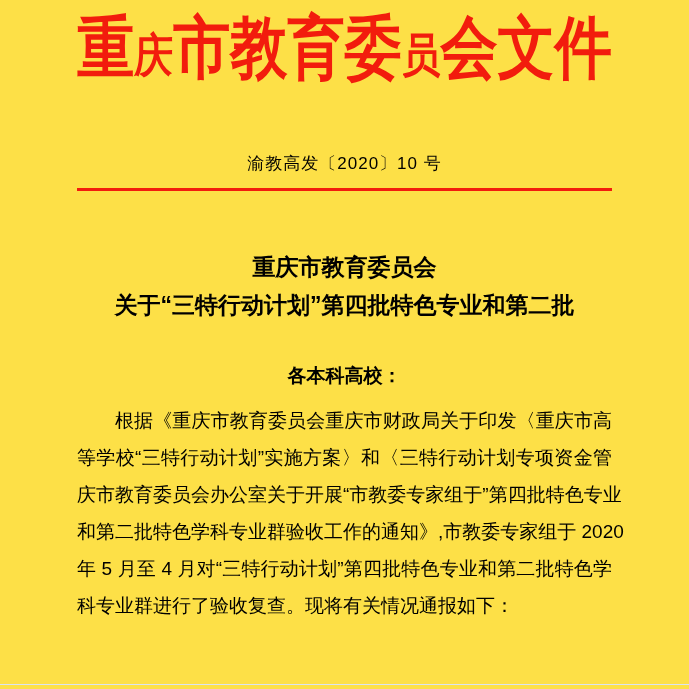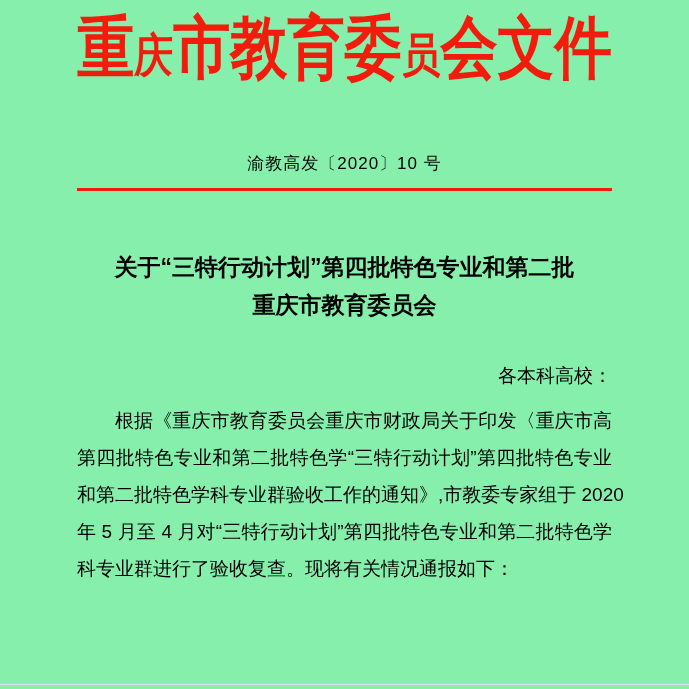--- a/index.html
+++ b/index.html
@@ -1,19 +1,19 @@
 <!DOCTYPE html>
 <html><head>
 <meta charset="utf-8">
 <style>
   html,body { margin:0; padding:0; background:#fff; }
   .page {
     position:relative;
     width:689px; height:689px;
-    background:#86efac;
+    background:#fde047;
     overflow:hidden;
     font-family:"Liberation Sans", sans-serif;
     color:#000;
   }
   
   .banner {
     margin-top:6px;
     line-height:82px;
     text-align:center;
     font-weight:bold;
@@ -46,21 +46,21 @@
     font-weight:bold;
     line-height:38px;
   }
   
   .body-text {
     margin-top:33px;
     padding:0 77px;
     font-size:19px;
     line-height:37px;
   }
-  .salutation { text-align:right; }
+  .salutation { text-align:center;font-weight:bold; }
   .para-line {
     text-align:justify;
     text-align-last:justify;
     white-space:nowrap;
   }
   .para-line.first { text-indent:2em;margin-top:8px; }
   .para-line.last {
     text-align:left;
     text-align-last:left;
   }
@@ -83,28 +83,29 @@
       <span class="char-lg">重</span><span class="char-sm">庆</span><span class="char-lg">市教育委</span><span class="char-sm">员</span><span class="char-lg">会文件</span>
     </div>
 
     <div class="doc-number">渝教高发〔2020〕10 号</div>
 
     <div class="red-line"></div>
   </header>
 
   <main>
     <h1 class="title">
+      <div>重庆市教育委员会</div>
       <div>关于“三特行动计划”第四批特色专业和第二批</div>
-      <div>重庆市教育委员会</div>
     </h1>
 
     <div class="body-text">
       <div class="salutation">各本科高校：</div>
       <div class="para-line first">根据《重庆市教育委员会重庆市财政局关于印发〈重庆市高</div>
-      <div class="para-line">第四批特色专业和第二批特色学“三特行动计划”第四批特色专业</div>
+      <div class="para-line">等学校“三特行动计划”实施方案〉和〈三特行动计划专项资金管</div>
+      <div class="para-line">庆市教育委员会办公室关于开展“市教委专家组于”第四批特色专业</div>
       <div class="para-line">和第二批特色学科专业群验收工作的通知》,市教委专家组于 2020</div>
       <div class="para-line">年 5 月至 4 月对“三特行动计划”第四批特色专业和第二批特色学</div>
       <div class="para-line last">科专业群进行了验收复查。现将有关情况通报如下：</div>
     </div>
   </main>
 
   <div class="viewer-edge"></div>
 </div>
 
 </body></html>

